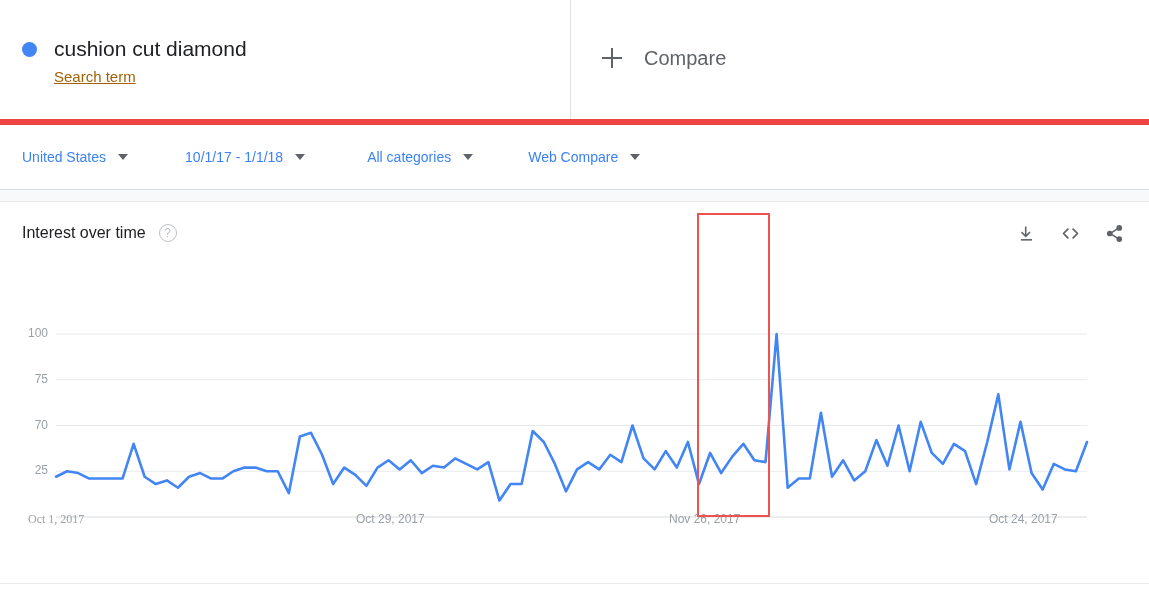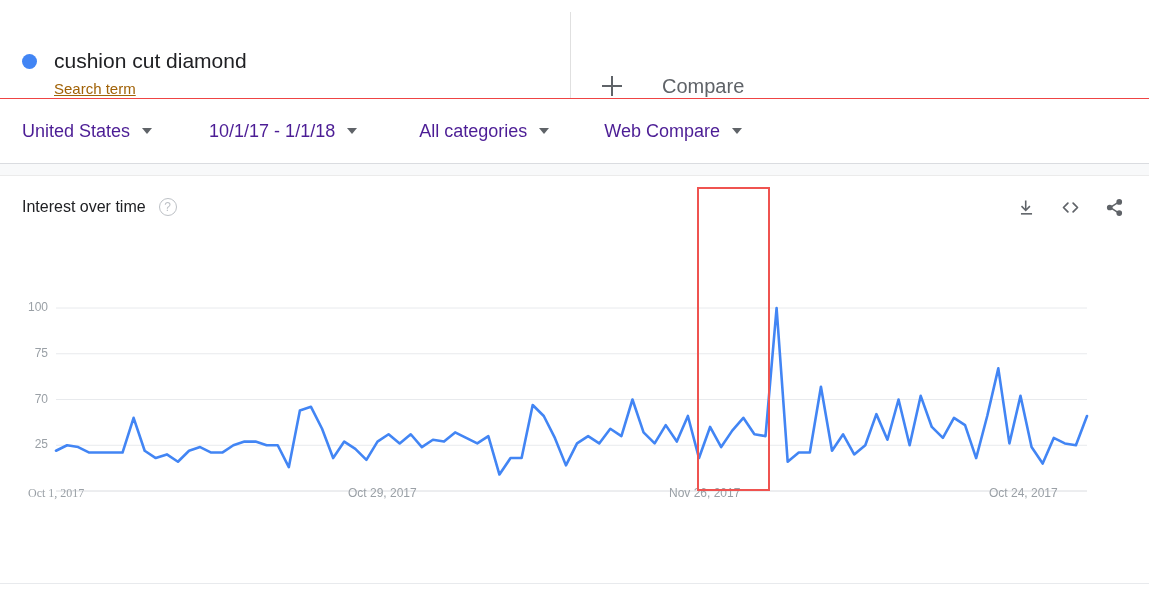--- a/index.html
+++ b/index.html
@@ -12,24 +12,23 @@
     background: #ffffff;
     font-family: "Liberation Sans", sans-serif;
     color: #202124;
     overflow: hidden;
     position: relative;
   }
 
   
   .topbar {
     display: flex;
-    height: 99px;
-    border-bottom: 1px solid #ef4444;
-    box-sizing: border-box;
-    align-items: flex-end;
+    height: 125px;
+    border-bottom: 6px solid #ef4444;
+    box-sizing: border-box;
   }
   .term-cell {
     width: 571px;
     box-sizing: border-box;
     border-right: 1px solid #e0e0e0;
     display: flex;
     align-items: flex-start;
     padding: 36px 0 0 22px;
   }
   .term-dot {
@@ -62,21 +61,20 @@
   }
   .compare-btn {
     display: flex;
     align-items: center;
     color: #5f6368;
     cursor: pointer;
     background: none;
     border: none;
     padding: 0;
     font-family: inherit;
-    gap: 18px;
   }
   .plus-icon {
     position: relative;
     width: 20px;
     height: 20px;
     margin-right: 22px;
     flex: 0 0 auto;
   }
   .plus-icon::before, .plus-icon::after {
     content: "";
@@ -96,22 +94,22 @@
     height: 65px;
     display: flex;
     align-items: center;
     border-bottom: 1px solid #dadce0;
     box-sizing: border-box;
   }
   .filter {
     display: flex;
     align-items: center;
     cursor: pointer;
-    color: #4c1d95;
-    font-size: 18px;
+    color: #3b82f6;
+    font-size: 14px;
     white-space: nowrap;
   }
   .filter-0 { margin-left: 22px; }
   .filter-1 { margin-left: 57px; }
   .filter-2 { margin-left: 62px; }
   .filter-3 { margin-left: 55px; }
   .caret {
     width: 0; height: 0;
     border-left: 5px solid transparent;
     border-right: 5px solid transparent;
@@ -298,21 +296,21 @@
 
   <div id="ylabels">
       <div class="ylab" style="top: 261.25px;">25</div>
       <div class="ylab" style="top: 215.5px;">70</div>
       <div class="ylab" style="top: 169.75px;">75</div>
       <div class="ylab" style="top: 124px;">100</div>
     </div>
 
   <div id="xlabels">
       <div class="xlab" style="left: 28px; font-family: Liberation Serif, serif;">Oct 1, 2017</div>
-      <div class="xlab" style="left: 348px; text-align: center;">Oct 29, 2017</div>
+      <div class="xlab" style="left: 356px; text-align: center;">Oct 29, 2017</div>
       <div class="xlab" style="left: 669px;">Nov 26, 2017</div>
       <div class="xlab" style="left: 989px;">Oct 24, 2017</div>
     </div>
 
   <div class="sel-box" id="selbox" style="left: 697px; top: 11px; width: 73px; height: 304px; border-color: rgb(239, 83, 80);"></div>
 </div>
 
 <div class="bottom-rule"></div>
 
 </body></html>

